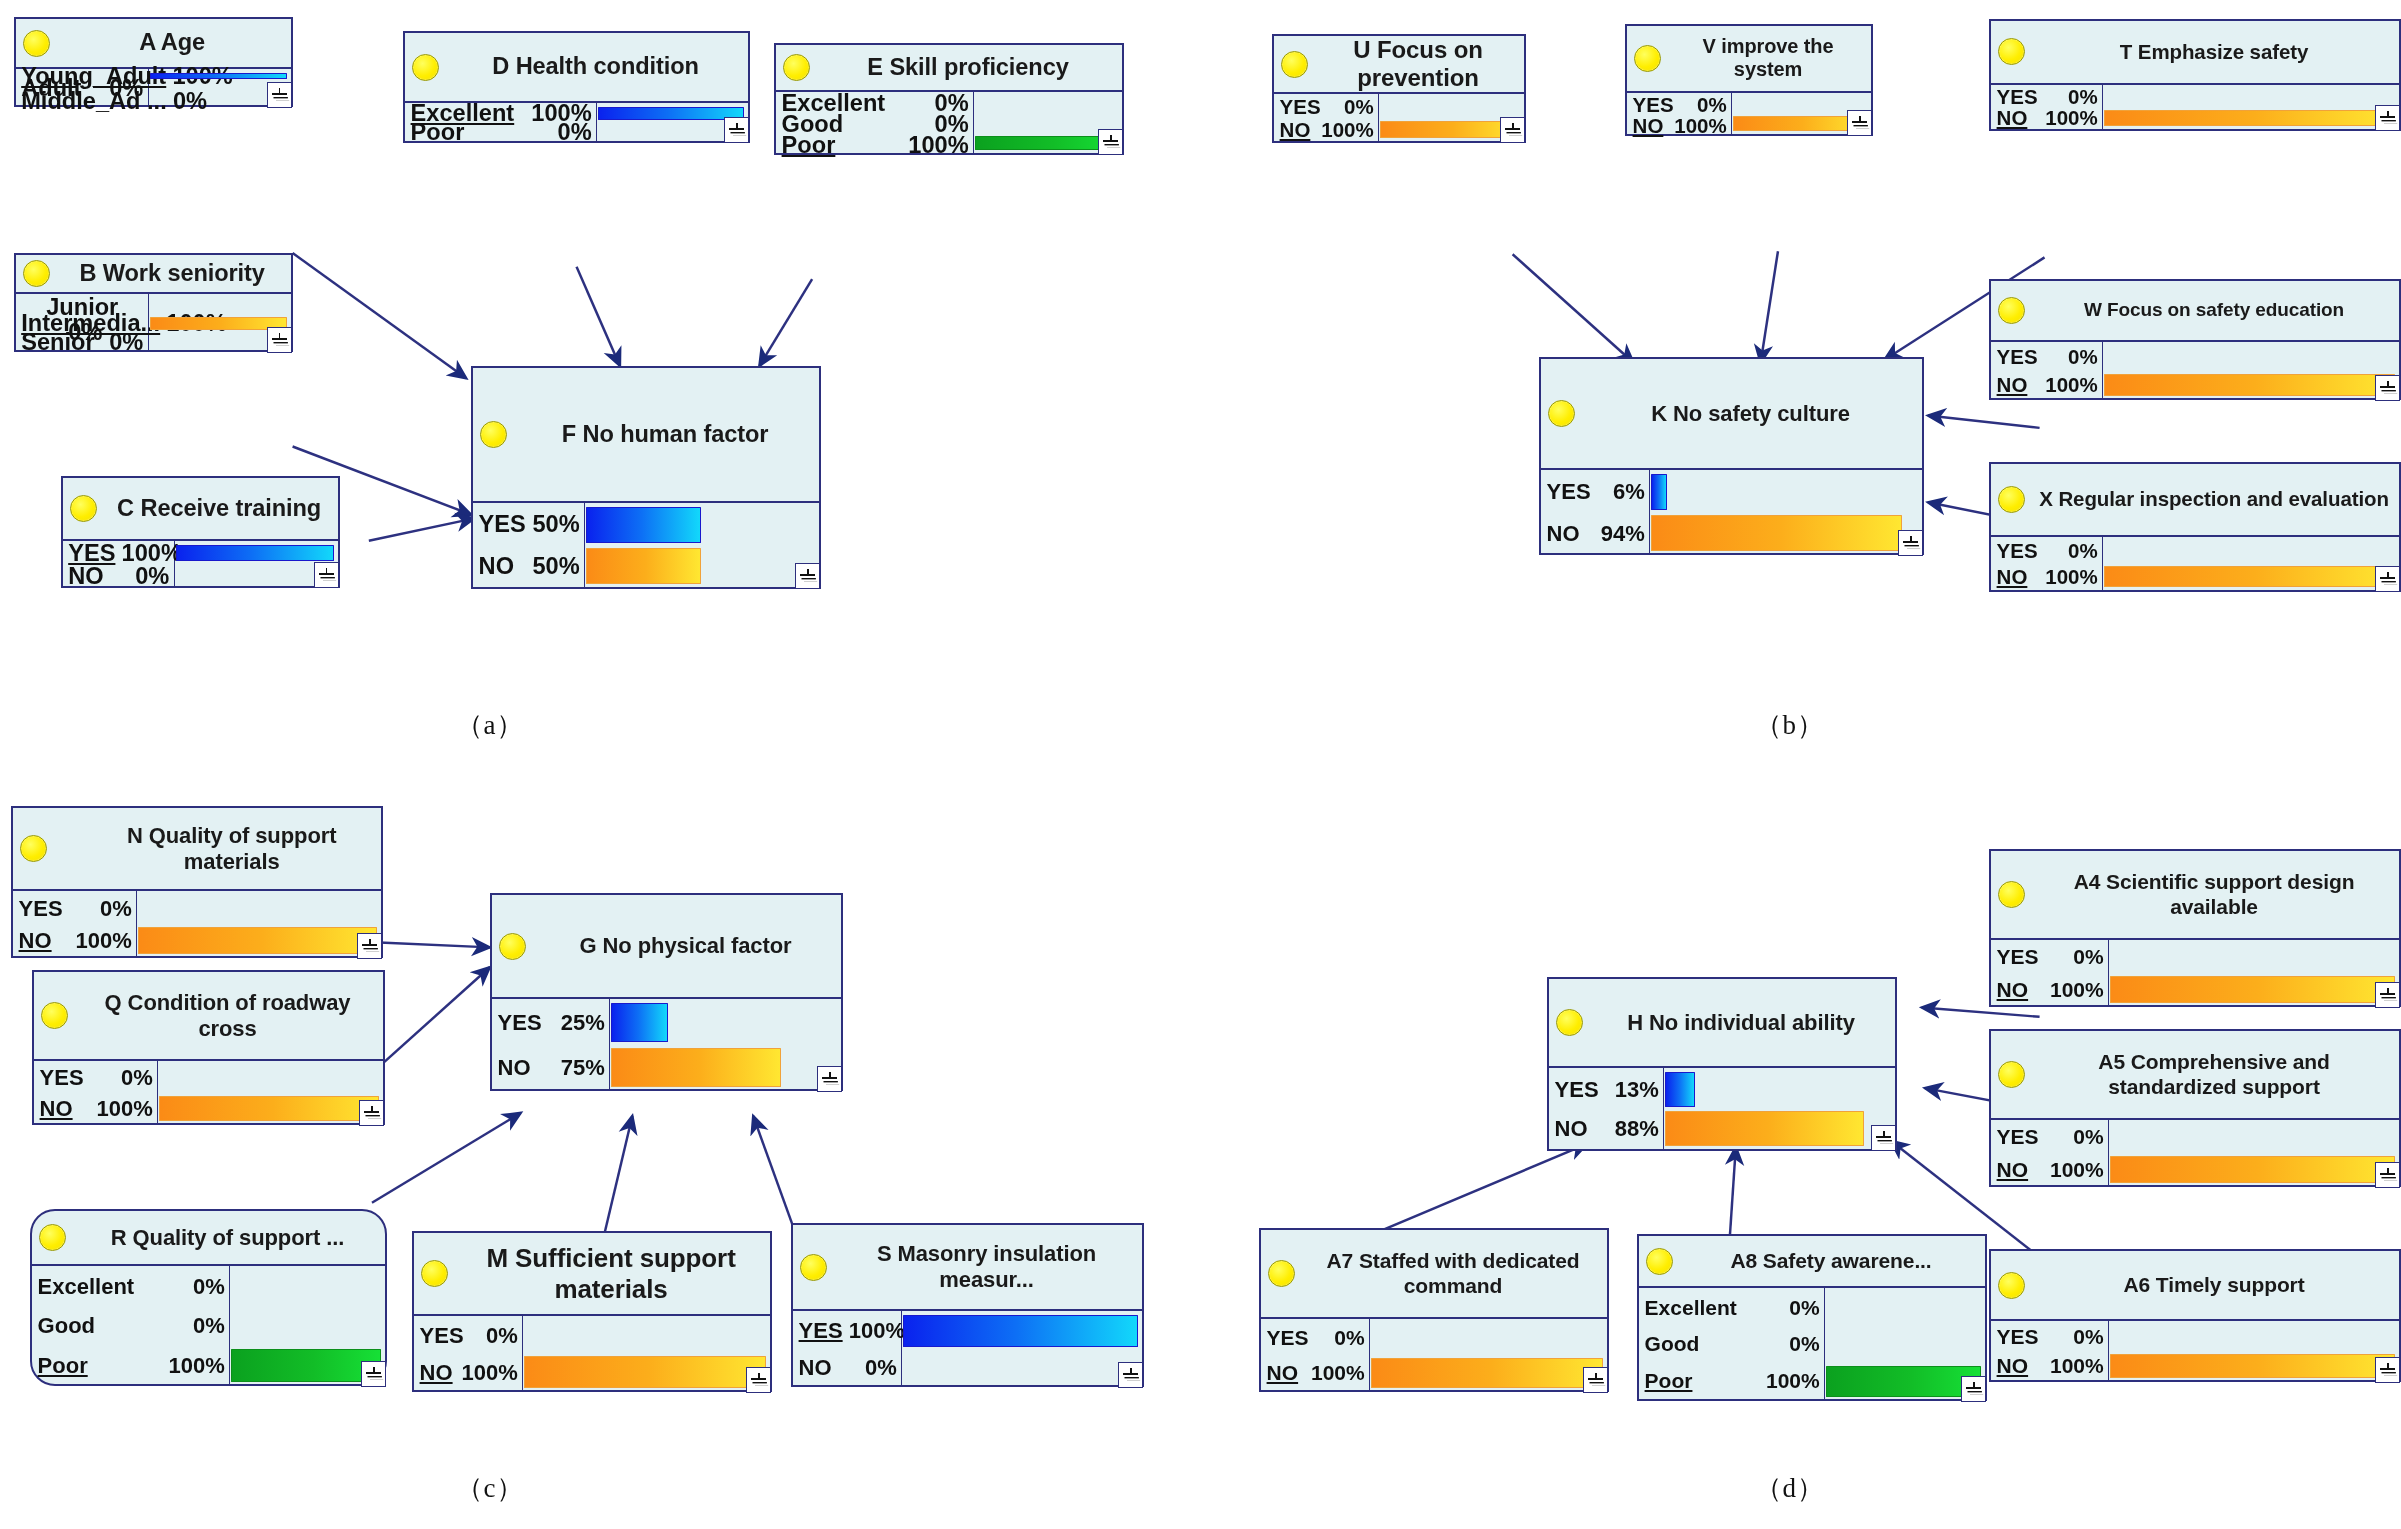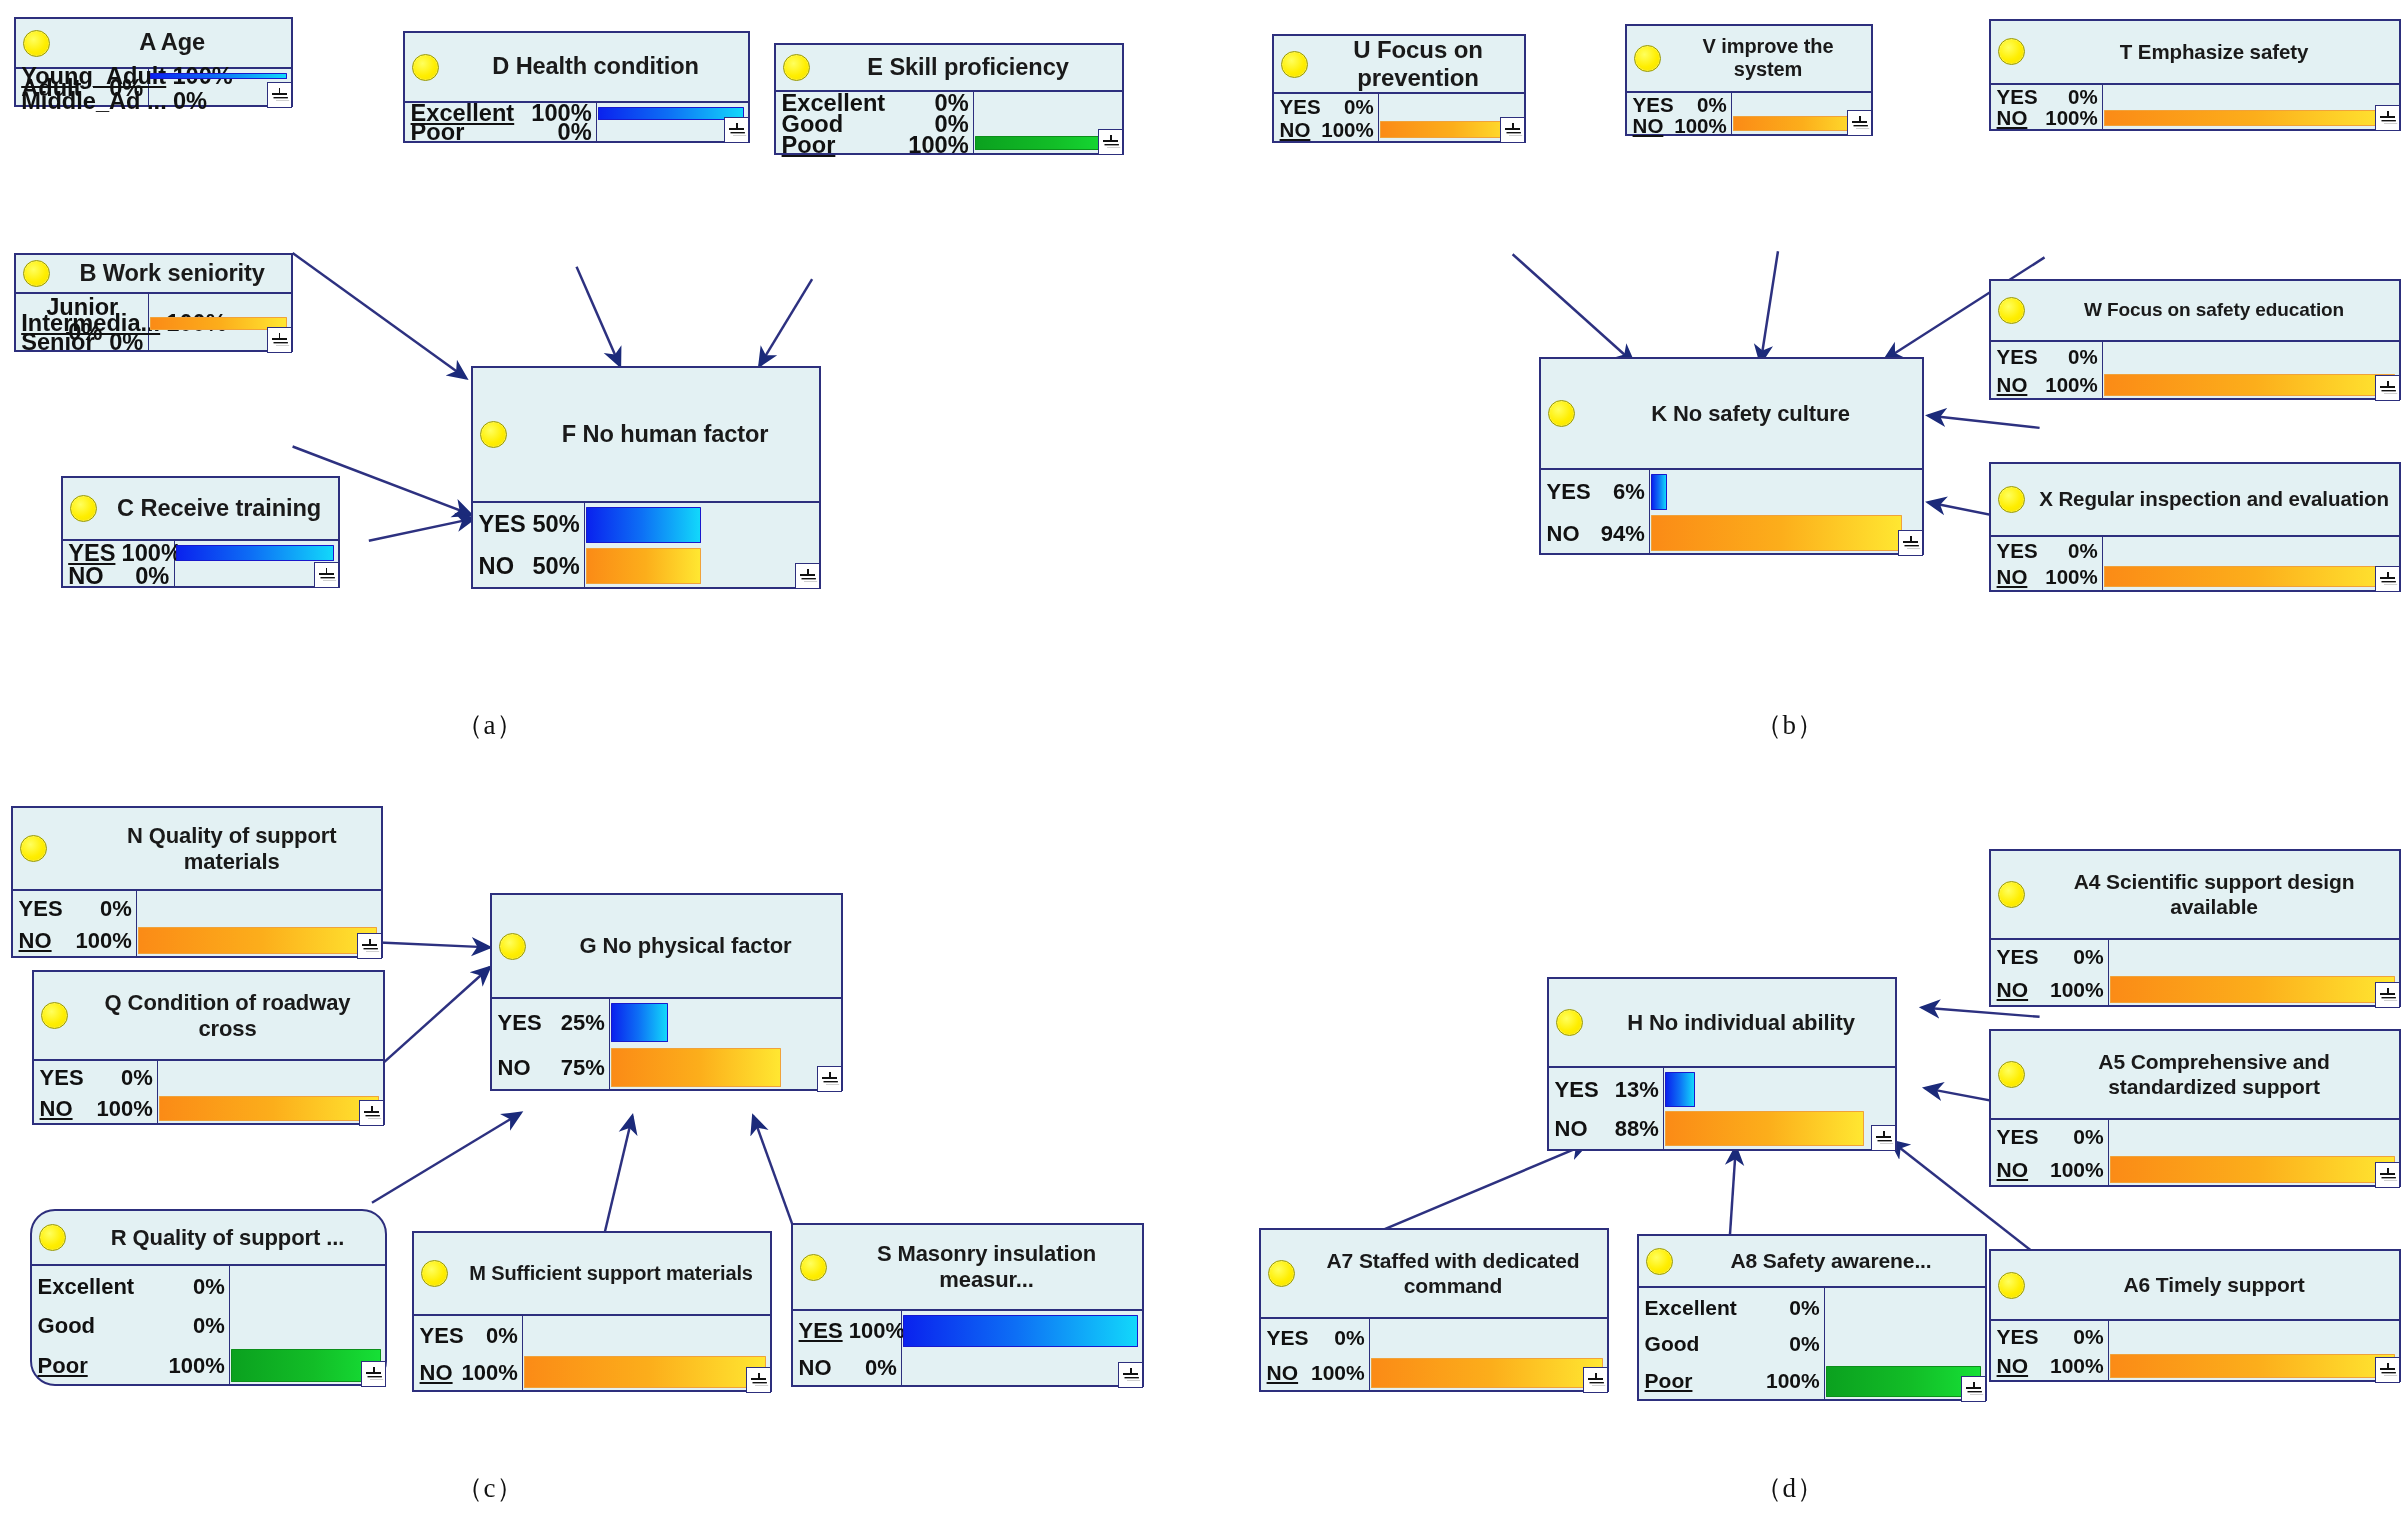--- a/index.html
+++ b/index.html
@@ -640,21 +640,21 @@
             </div>
             <div class="pin">
               <i></i>
             </div>
           </div>
         </div>
       </div>
       <div class="node" style="left: 412px; top: 1231px; width: 360px; height: 161px;">
         <div class="node-title" style="height: 81px;">
           <span class="bulb"></span>
-          <span class="ttl" style="font-size: 20px;">M Sufficient support materials</span>
+          <span class="ttl" style="font-size: 26px;">M Sufficient support materials</span>
         </div>
         <div class="node-body" style="height: 78px;">
           <div class="states" style="width: 109px;">
             <div class="state-row" style="font-size: 22px; height: 38px;">
               <span class="sname">YES</span>
               <span class="sval">0%</span>
             </div>
             <div class="state-row sel" style="font-size: 22px; height: 38px;">
               <span class="sname">NO</span>
               <span class="sval">100%</span>

